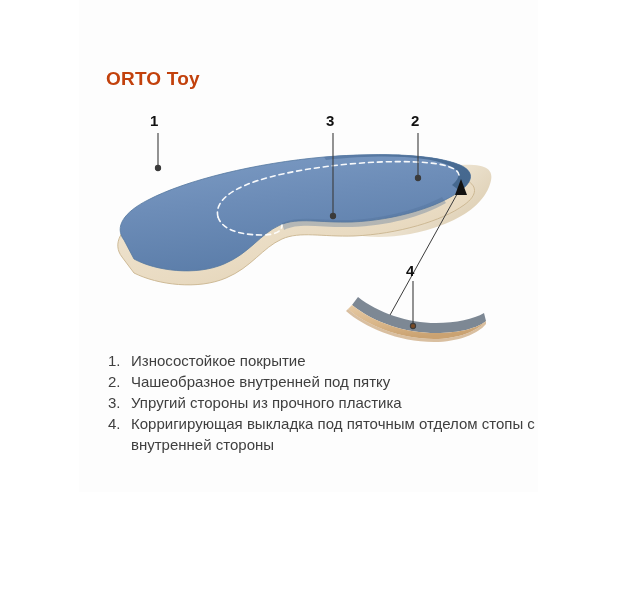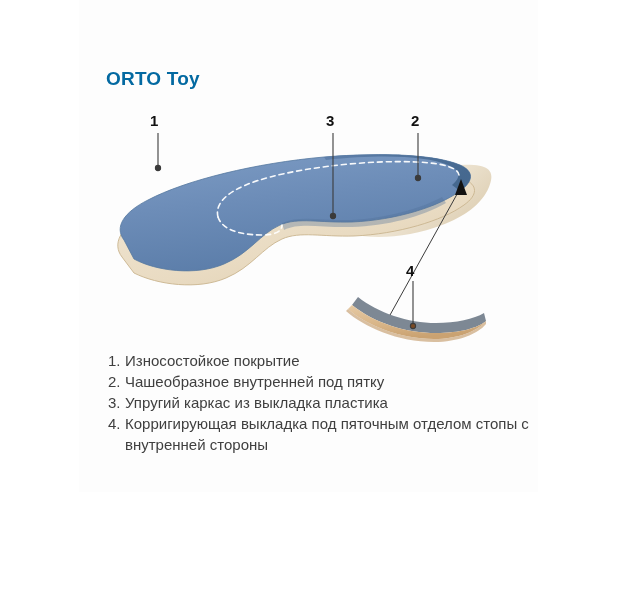--- a/index.html
+++ b/index.html
@@ -32,21 +32,21 @@
     height: 492px;
     background: #fdfdfd;
   }
 
   #product-title {
     position: absolute;
     left: 106px;
     top: 68px;
     font-size: 19px;
     font-weight: bold;
-    color: #0369a1;
+    color: #c2410c;
     letter-spacing: 0.2px;
     white-space: nowrap;
   }
 
   
   #diagram {
     position: absolute;
     left: 86px;
     top: 105px;
     width: 460px;
@@ -78,21 +78,21 @@
   }
   .caption-item {
     display: flex;
     align-items: flex-start;
     white-space: pre-wrap;
   }
   .caption-marker {
     width: 17px;
     flex: 0 0 17px;
   }
-  .caption-text { flex: 1 1 auto; }
+  .caption-text { flex: 1 1 auto; margin-left: 6px; }
 </style>
 </head>
 <body>
 
 <div id="page">
 
   <div id="card"></div>
 
   <div id="product-title">ORTO Toy</div>
 
@@ -253,21 +253,21 @@
     <div class="caption-item">
       <span class="caption-marker">1.</span>
       <span class="caption-text">Износостойкое покрытие</span>
     </div>
     <div class="caption-item">
       <span class="caption-marker">2.</span>
       <span class="caption-text">Чашеобразное внутренней под пятку</span>
     </div>
     <div class="caption-item">
       <span class="caption-marker">3.</span>
-      <span class="caption-text">Упругий каркас из выкладка пластика</span>
+      <span class="caption-text">Упругий стороны из прочного пластика</span>
     </div>
     <div class="caption-item">
       <span class="caption-marker">4.</span>
       <span class="caption-text">Корригирующая выкладка под пяточным отделом стопы с внутренней стороны</span>
     </div>
   </div>
 
 </div>
 
 </body></html>

